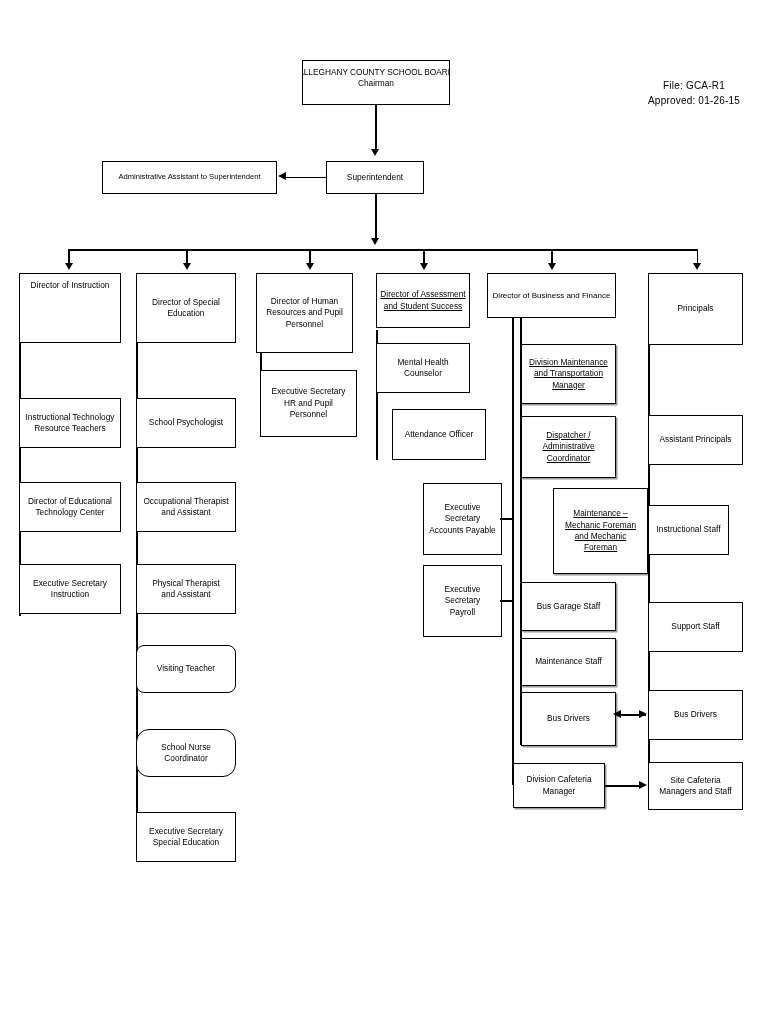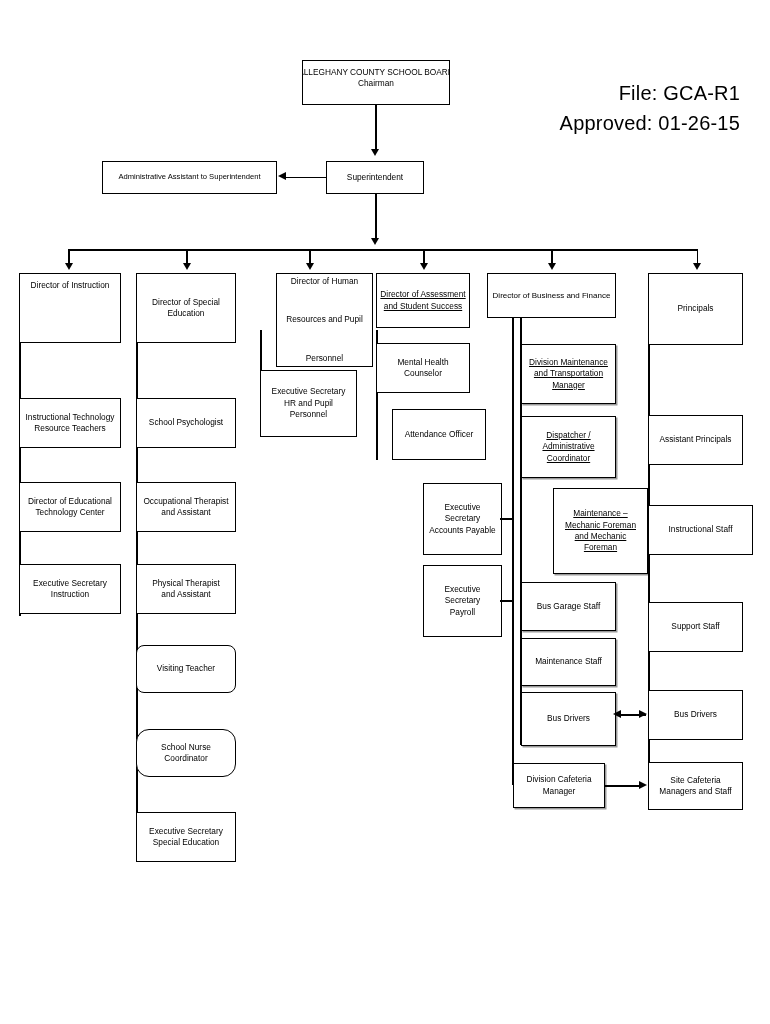--- a/index.html
+++ b/index.html
@@ -71,22 +71,22 @@
   .arrow-left {
     position: absolute;
     width: 0; height: 0;
     border-top: 4.4px solid transparent;
     border-bottom: 4.4px solid transparent;
     border-right: 8px solid #000;
   }
 
   .meta {
     position: absolute;
-    text-align: right;
-    font-size: 20px;
+    text-align: center;
+    font-size: 10px;
     line-height: 1.5;
     letter-spacing: 0.2px;
     white-space: nowrap;
   }
 </style>
 </head>
 <body>
 
 <div id="page">
 
@@ -178,21 +178,21 @@
     <span class="ln">School Nurse</span>
     <span class="ln">Coordinator</span>
   </div>
   <div class="box mid" style="left:136px; top:812px; width:100px; height:50px;">
     <span class="ln">Executive Secretary</span>
     <span class="ln">Special Education</span>
   </div>
 
   <div class="vline" style="left:260px; top:330px; height:60px;"></div>
 
-  <div class="box mid" style="left:276px; top:273px; width:97px; height:94px;gap:27px;">
+  <div class="box mid" style="left:256px; top:273px; width:97px; height:80px;">
     <span class="ln">Director of Human</span>
     <span class="ln">Resources and Pupil</span>
     <span class="ln">Personnel</span>
   </div>
   <div class="box mid" style="left:260px; top:370px; width:97px; height:67px;">
     <span class="ln">Executive Secretary</span>
     <span class="ln">HR and Pupil</span>
     <span class="ln">Personnel</span>
   </div>
 
@@ -264,21 +264,21 @@
   </div>
 
   <div class="vline" style="left:648px; top:300px; height:510px;"></div>
 
   <div class="box mid" style="left:648px; top:273px; width:95px; height:72px;">
     <span class="ln">Principals</span>
   </div>
   <div class="box mid" style="left:648px; top:415px; width:95px; height:50px;">
     <span class="ln">Assistant Principals</span>
   </div>
-  <div class="box mid" style="left:648px; top:505px; width:105px; height:50px;">
+  <div class="box mid" style="left:648px; top:505px; width:81px; height:50px;">
     <span class="ln">Instructional Staff</span>
   </div>
   <div class="box mid" style="left:648px; top:602px; width:95px; height:50px;">
     <span class="ln">Support Staff</span>
   </div>
   <div class="box mid" style="left:648px; top:690px; width:95px; height:50px;">
     <span class="ln">Bus Drivers</span>
   </div>
   <div class="box mid" style="left:648px; top:762px; width:95px; height:48px;">
     <span class="ln">Site Cafeteria</span>

